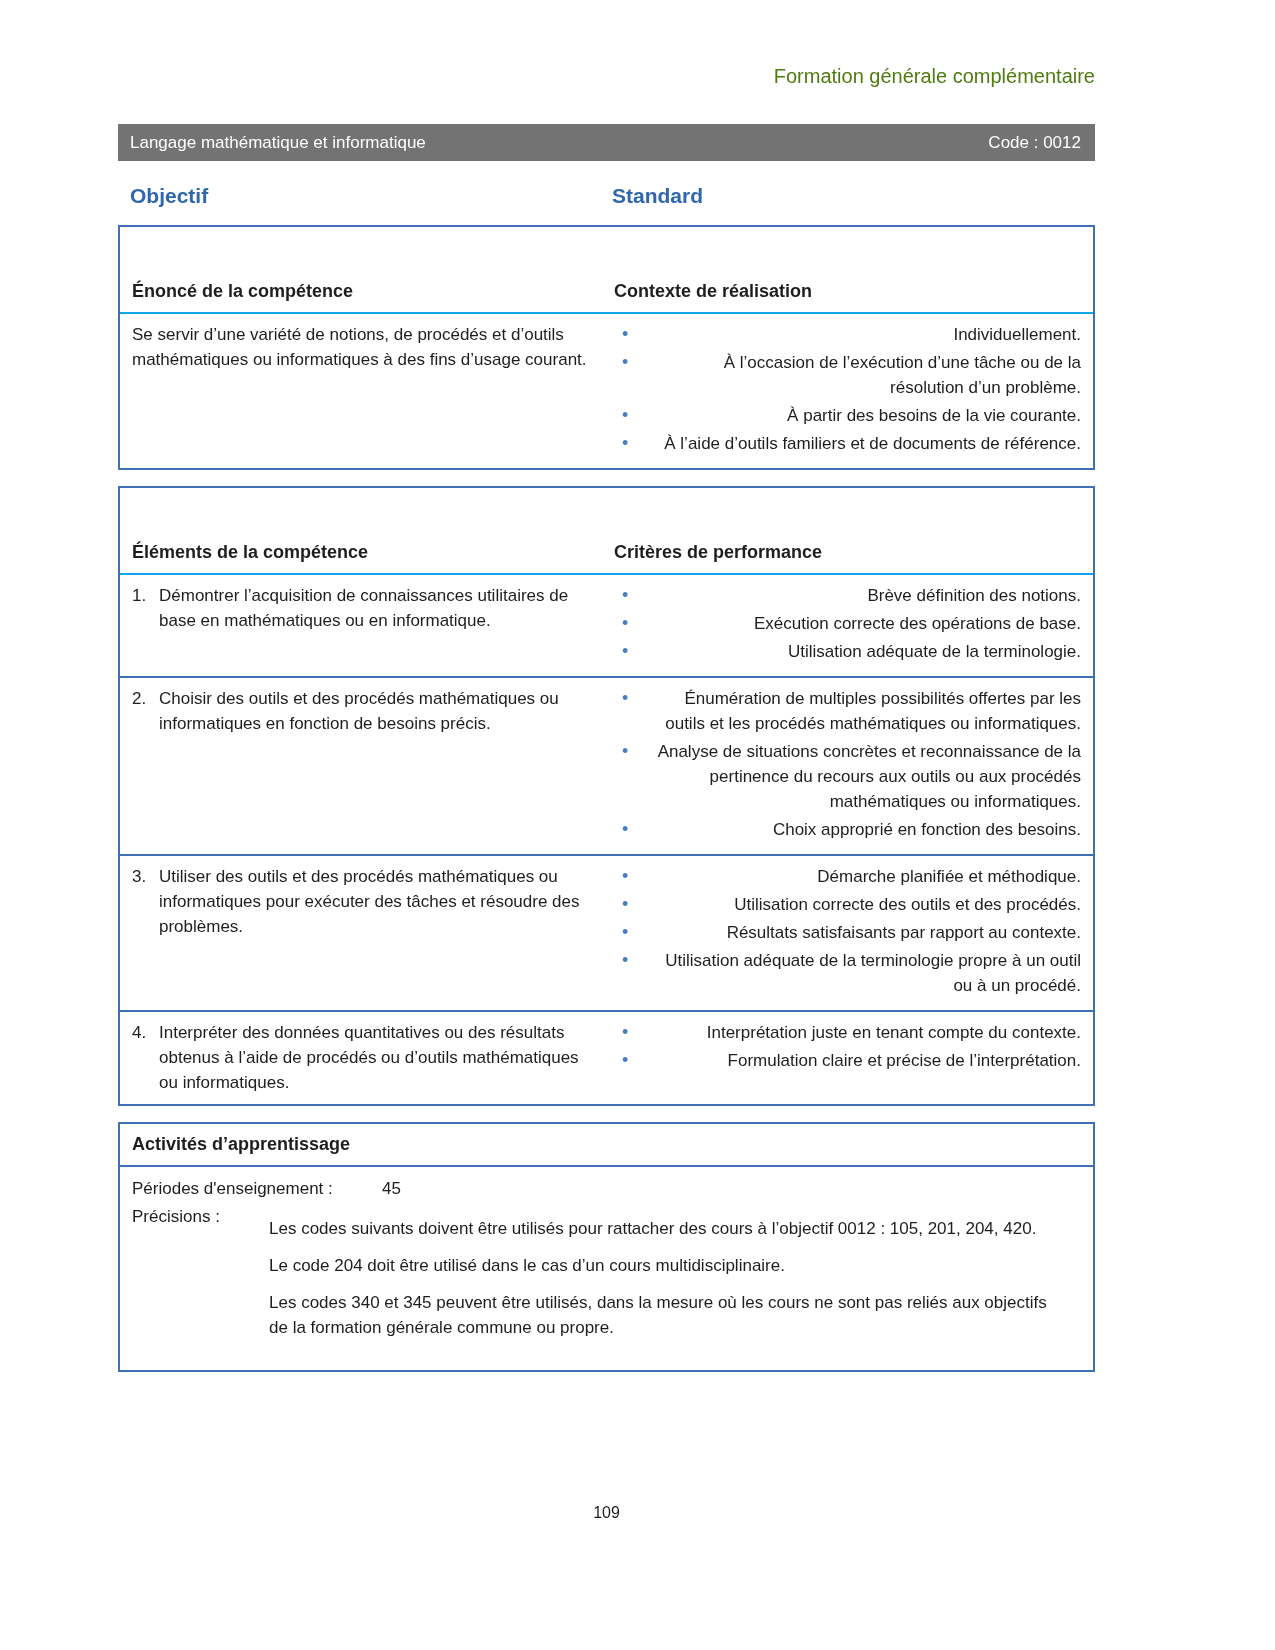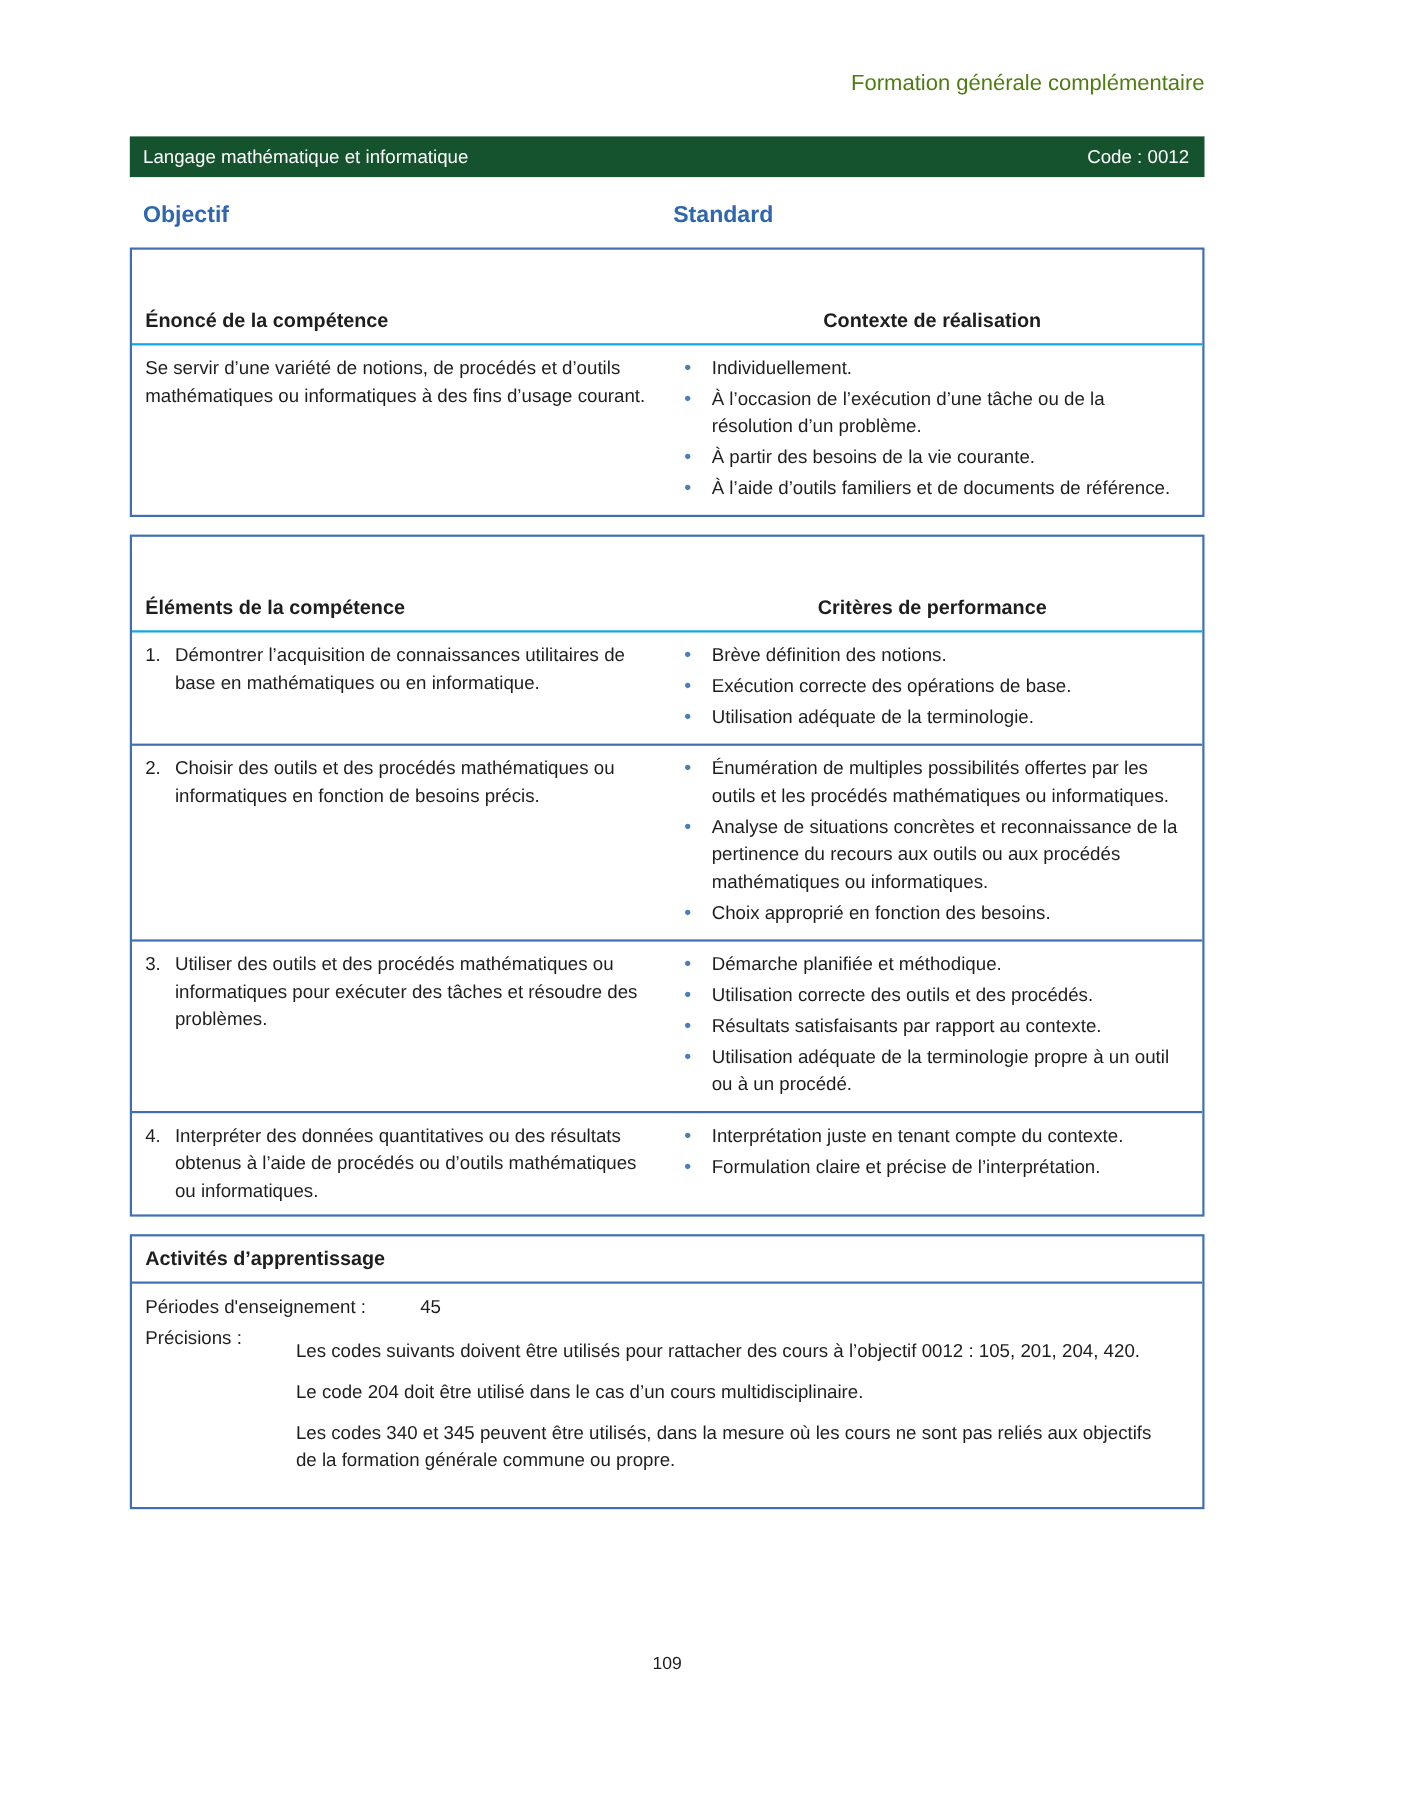--- a/index.html
+++ b/index.html
@@ -23,21 +23,21 @@
   }
   .doc-header {
     padding-top: 64px;
     text-align: right;
     color: #4d7c0f;
     font-size: 20px;
     line-height: 24px;
   }
   .banner {
     margin-top: 36px;
-    background: #14532d;
+    background: #737373;
     color: #ffffff;
     font-size: 17px;
     height: 37px;
     display: flex;
     align-items: center;
     justify-content: space-between;
     padding: 0 14px 0 12px;
   }
   .obj-std {
     margin-top: 22px;
@@ -57,37 +57,38 @@
   .box-header {
     display: grid;
     grid-template-columns: 494px 1fr;
     border-bottom: 2px solid #0ea5e9;
     font-weight: bold;
     font-size: 18px;
     line-height: 25px;
     margin-top: 44px;
   }
   .box-header .hcell { padding: 8px 12px; }
-  .box-header .hcell.right { padding-left: 0; text-align: center; }
+  .box-header .hcell.right { padding-left: 0; }
   .tbl-row {
     display: grid;
     grid-template-columns: 494px 1fr;
   }
   .tbl-row + .tbl-row { border-top: 2px solid #3f6fb5; }
   .cell-left  { padding: 8px 14px 9px 12px; }
   .cell-right { padding: 8px 12px 9px 0; }
   .statement { margin: 0; }
   .num-item { display: flex; }
   .num { width: 27px; flex: none; }
   .num-text { flex: 1; }
   ul.blist { margin: 0; padding: 0; list-style: none; }
   ul.blist li {
     position: relative;
     padding-left: 33px;
     margin: 0 0 3px 0;
+    text-align: right;
   }
   ul.blist li::before {
     content: "\2022";
     position: absolute;
     left: 8px;
     top: 0;
     color: #4a7ebb;
     font-size: 18px;
   }
   .act-header {

